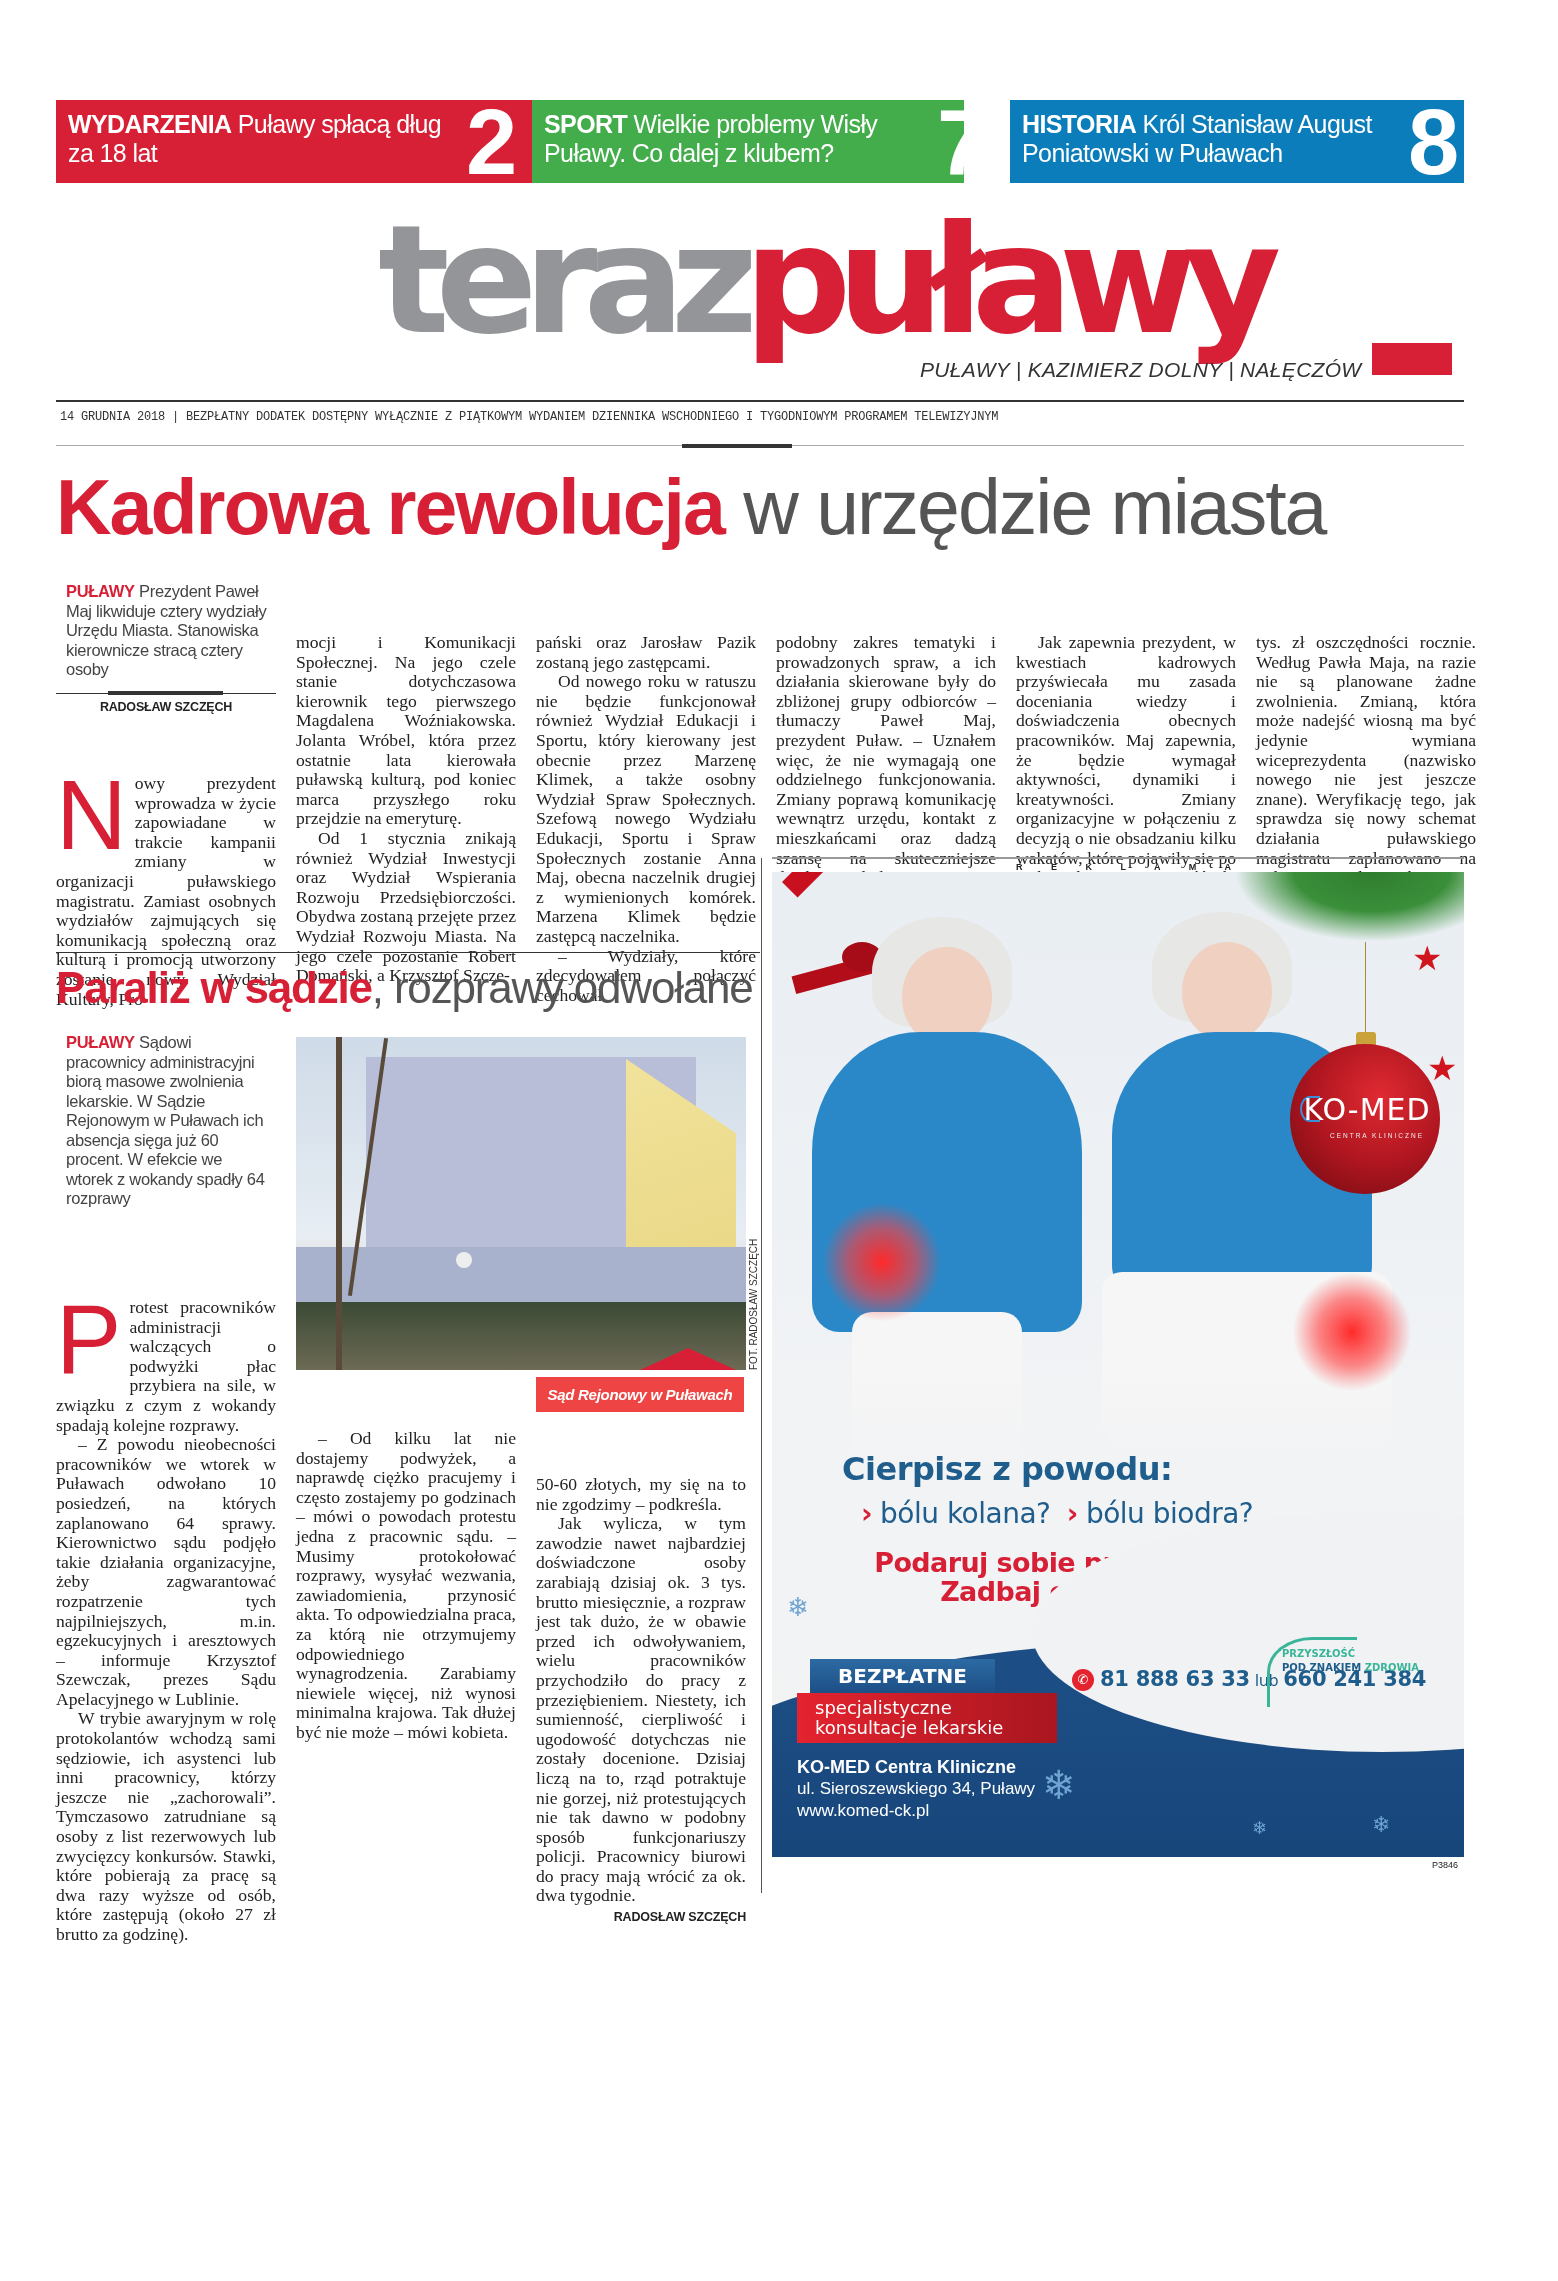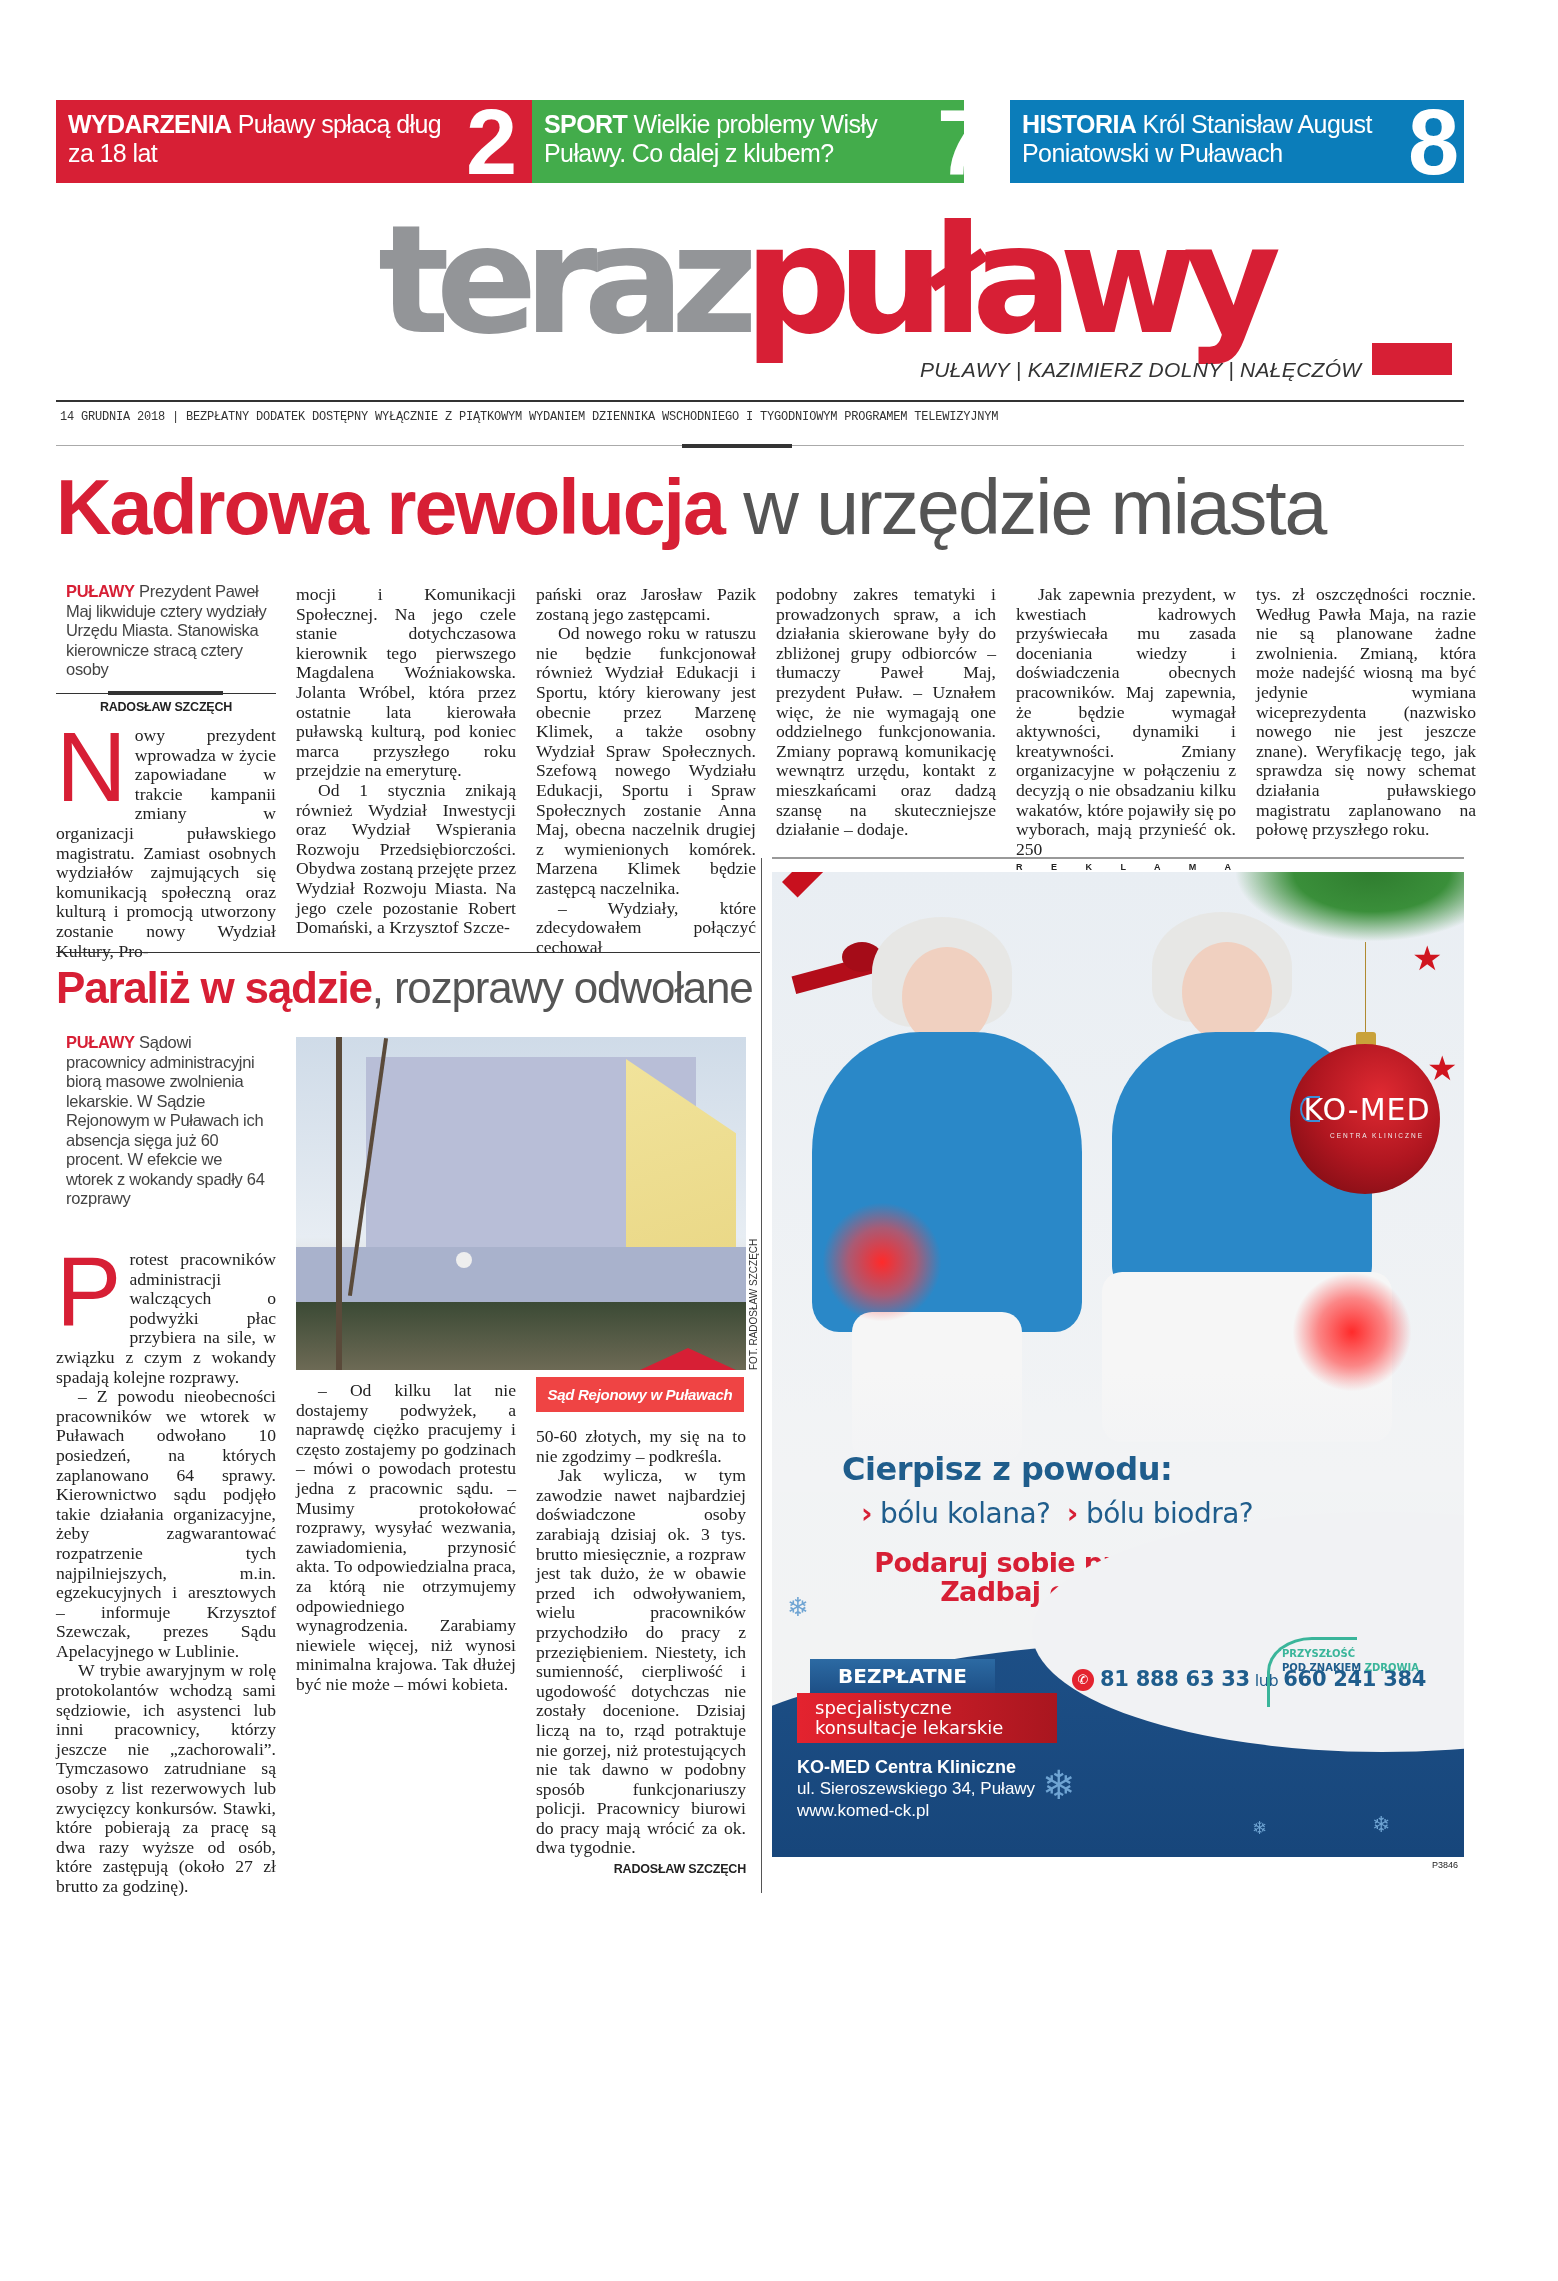--- a/index.html
+++ b/index.html
@@ -24,21 +24,21 @@
   .rule-light { position: absolute; top: 445px; left: 56px; width: 1408px; height: 1px; background: #aaa; }
   .rule-tick { position: absolute; top: 444px; left: 682px; width: 110px; height: 4px; background: #333; }
 
   .headline { position: absolute; top: 462px; left: 56px; font-family: "Liberation Sans", sans-serif; font-size: 77px; line-height: 90px; letter-spacing: -2px; white-space: nowrap; }
   .headline .bold { color: #d71f35; font-weight: bold; }
   .headline .light { color: #555; font-weight: normal; }
 
   .lead { font-family: "Liberation Sans", sans-serif; font-size: 16.5px; line-height: 19.5px; color: #444; letter-spacing: -0.3px; }
   .lead .kicker { color: #d71f35; font-weight: bold; }
   .byline { font-family: "Liberation Sans", sans-serif; font-weight: bold; font-size: 12.5px; color: #222; text-align: center; letter-spacing: -0.2px; }
-  .col { position: absolute; font-family: "Liberation Serif", serif; font-size: 17.6px; line-height: 19.6px; color: #222; text-align: justify; hyphens: manual; }
+  .col { position: absolute; font-family: "Liberation Serif", serif; font-size: 17.6px; line-height: 19.6px; color: #222; text-align: justify; hyphens: manual; margin-top: 48px; }
   .col p { text-indent: 22px; }
   .col p.noind { text-indent: 0; }
   .dropcap { float: left; font-family: "Liberation Sans", sans-serif; color: #d71f35; font-size: 98px; line-height: 78px; margin: 2px 8px 0 0; font-weight: normal; }
 
   .vrule { position: absolute; width: 1px; background: #555; }
 
   .sub-headline { position: absolute; top: 960px; left: 56px; font-family: "Liberation Sans", sans-serif; font-size: 44px; line-height: 56px; letter-spacing: -1.2px; white-space: nowrap; }
   .sub-headline .bold { color: #d71f35; font-weight: bold; }
   .sub-headline .light { color: #555; }
 

